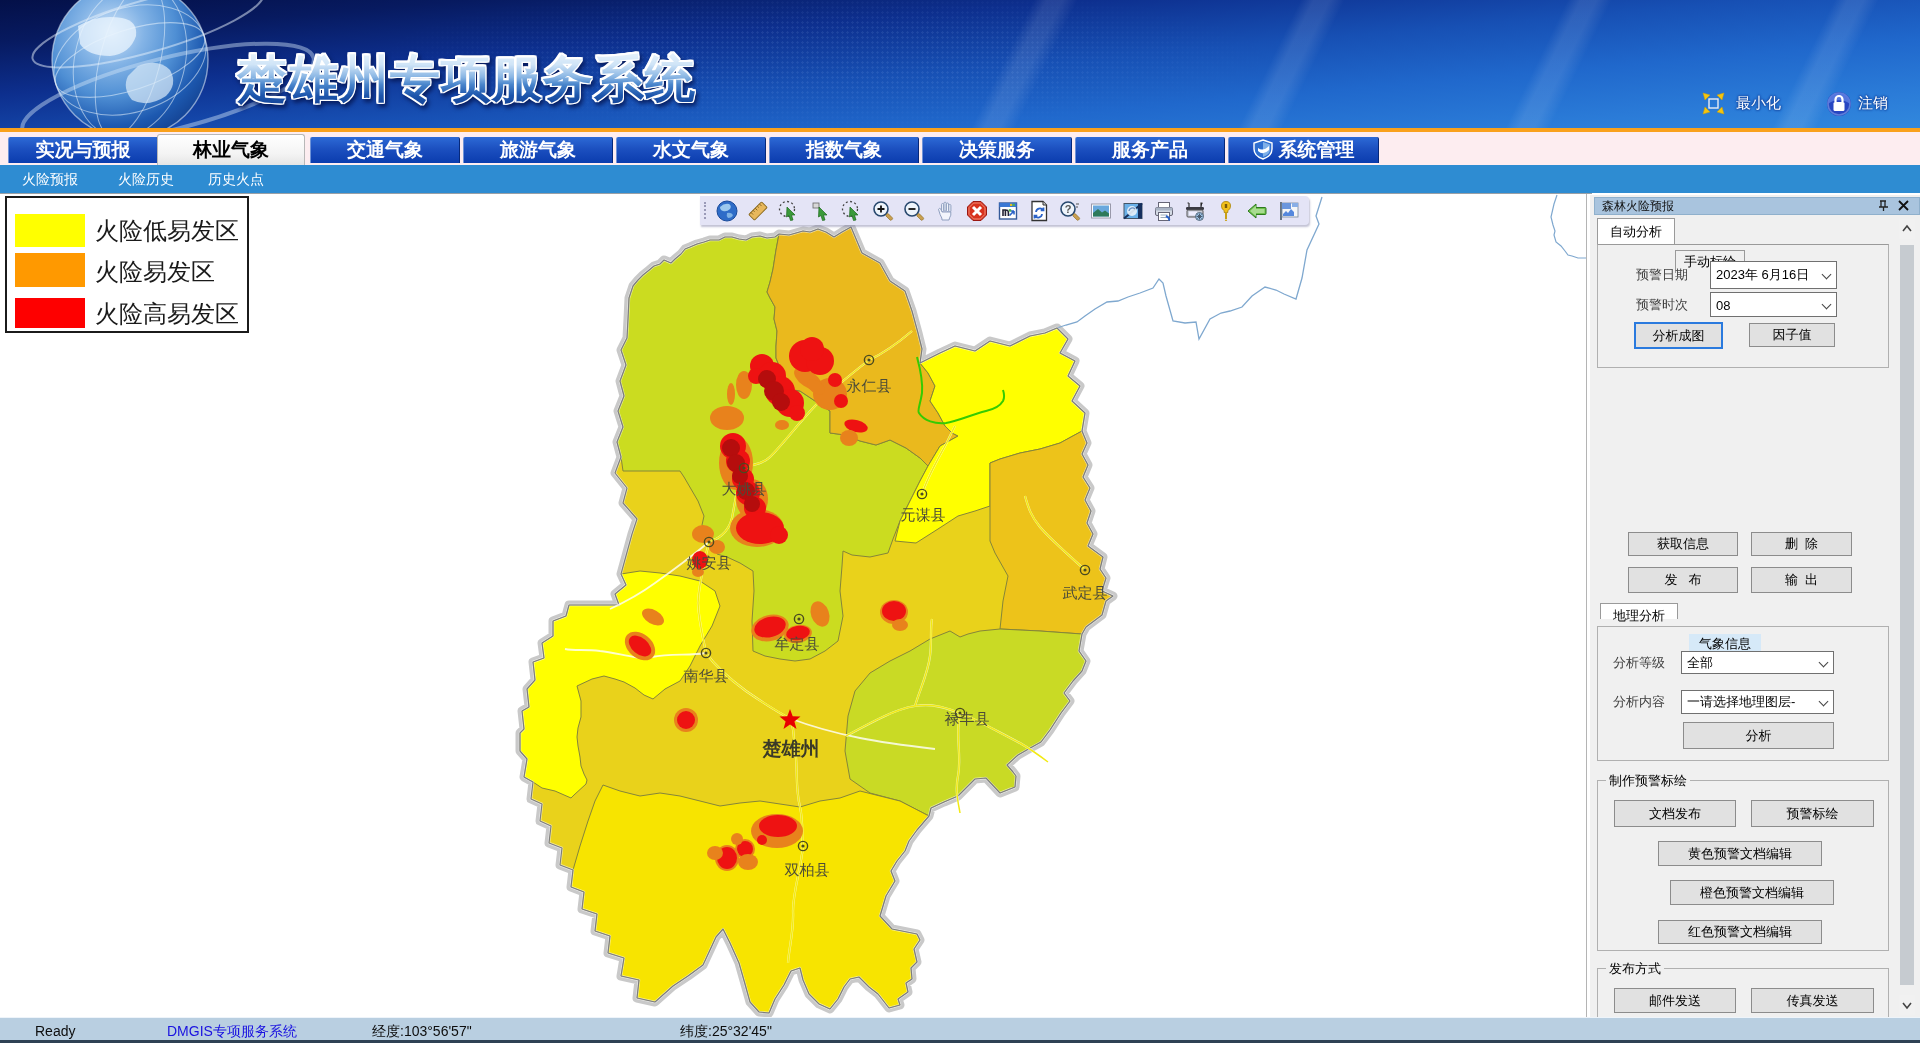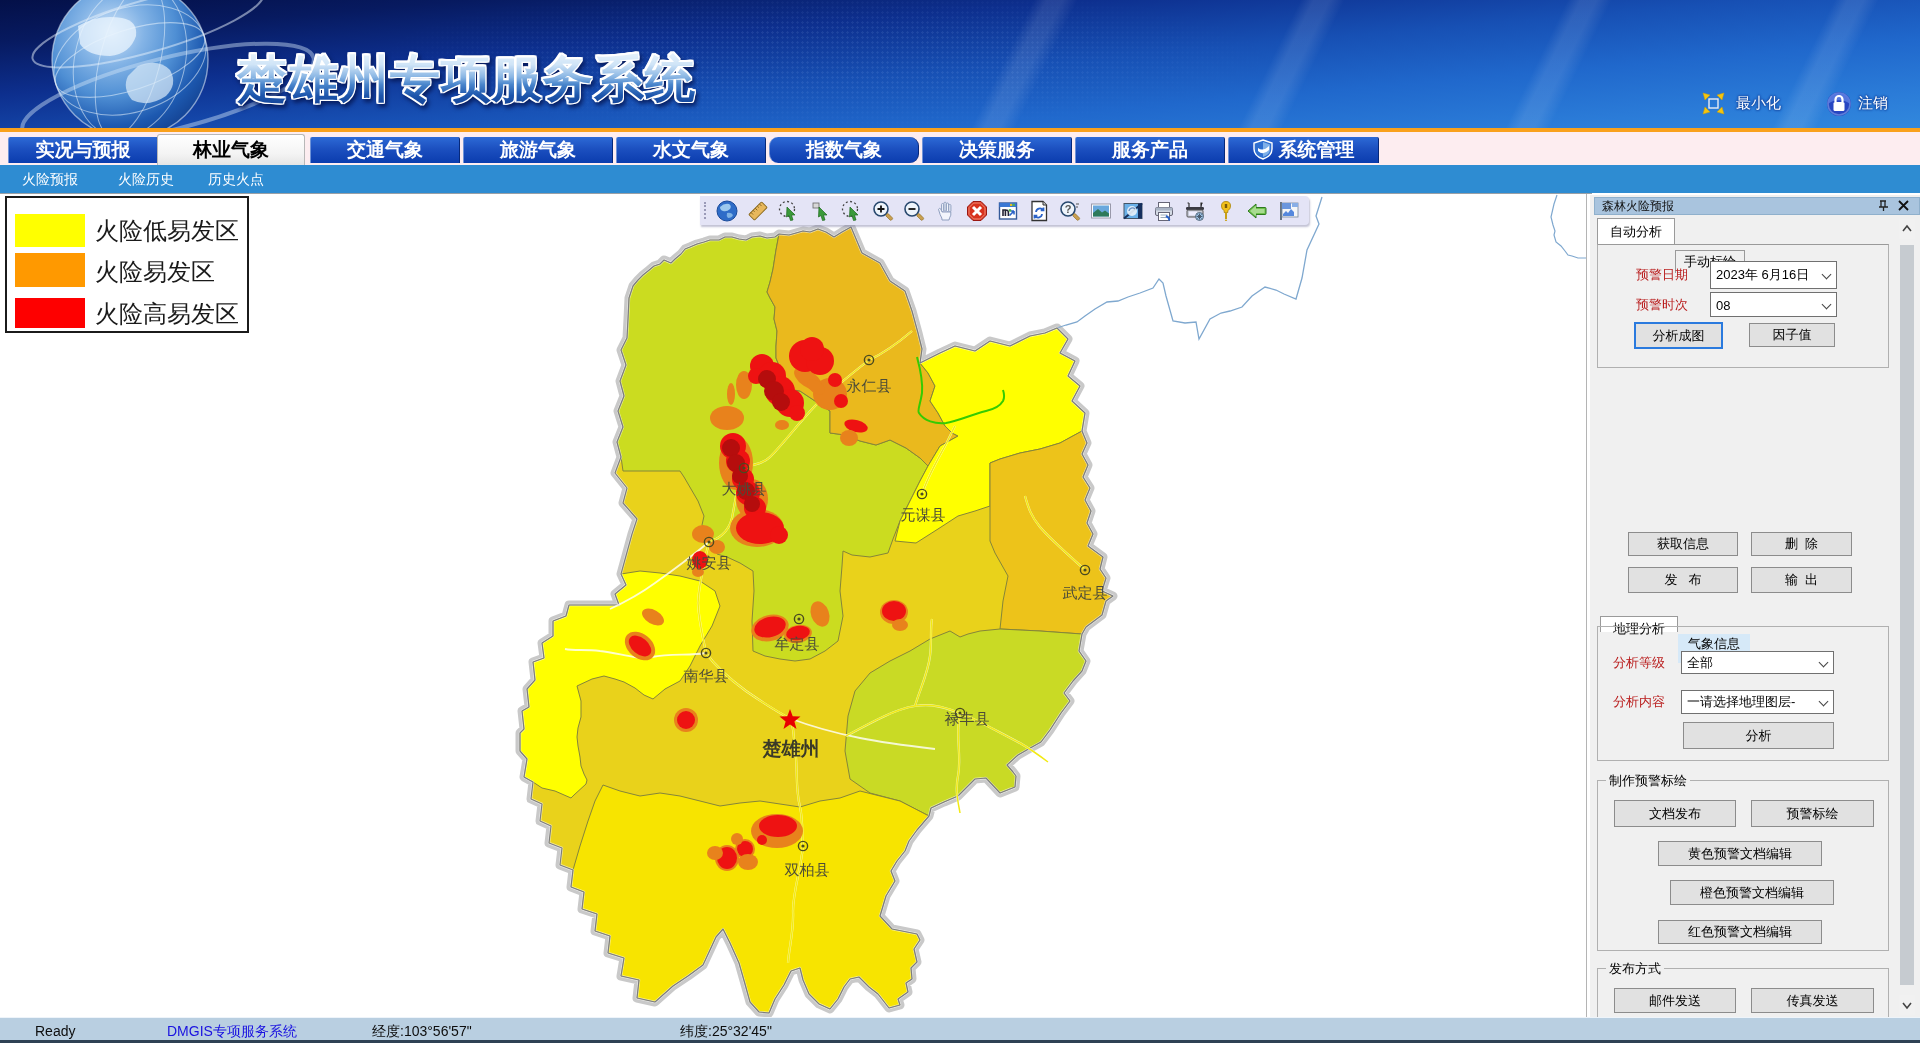--- a/index.html
+++ b/index.html
@@ -38,21 +38,21 @@
 .lsw { position:absolute; left:8px; width:70px; }
 .ltx { position:absolute; left:88px; font-family:"Liberation Serif",serif; font-size:24px; color:#1a1a1a; }
 #toolbar { left:700px; top:196px; width:609px; height:29px; background:#e4e4f6;
   border-radius:0 4px 4px 0; box-shadow:1px 2px 2px rgba(120,120,160,.45); }
 #panel { left:1590px; top:195px; width:330px; height:822px; background:#f0f0f0; }
 #ptitle { left:4px; top:2px; width:326px; height:18px; background:#a9c4de; border:1px solid #8fb0cc; font-size:12px; color:#111; line-height:16px; padding-left:7px; }
 .ptab { position:absolute; height:27px; font-size:13px; text-align:center; color:#000; }
 .ptab.on { background:#fff; border:1px solid #9a9a9a; border-bottom:none; }
 .ptab.off { background:#f0f0f0; border:1px solid #9a9a9a; border-bottom:none;margin-top:28px; }
 .gbox { position:absolute; border:1px solid #b0b0b0; }
-.plabel { position:absolute; font-size:13px; color:#b91c1c; }
+.plabel { position:absolute; font-size:13px; color:#404040; }
 .combo { position:absolute; background:#fff; border:1px solid #707070; font-size:13px; color:#000; }
 .combo .cv { position:absolute; left:5px; top:50%; transform:translateY(-50%); white-space:nowrap; }
 .combo .chv { position:absolute; right:6px; top:50%; transform:translateY(-58%) rotate(45deg); width:7px; height:7px; border-right:1.6px solid #444; border-bottom:1.6px solid #444; }
 .pbtn { position:absolute; background:#e1e1e1; border:1px solid #8c8c8c; font-size:13px; color:#000; text-align:center; }
 .fsl { position:absolute; font-size:13px; color:#000; background:#f0f0f0; padding:0 3px; }
 #pscroll { left:1897px; top:217px; width:20px; height:800px; background:#f0f0f0; }
 #status { left:0; top:1017px; width:1920px; height:26px; background:#b9cfe1; border-top:1px solid #eef4fa; font-size:14px; color:#0d0d0d; }
 #status span { position:absolute; top:5px; }
 #statusdark { left:0; top:1040px; width:1920px; height:3px; background:#2e4154; }
 </style></head>
@@ -104,21 +104,21 @@
     </svg>
     <div class="hbtn abs" style="left:1858px;">注销</div>
   </div>
   <div id="orange" class="abs"></div>
   <div id="tabbar" class="abs">
     <div class="tab" style="left:8px;">实况与预报</div>
     <div class="tab active" style="left:157px;width:148px;">林业气象</div>
     <div class="tab" style="left:310px;">交通气象</div>
     <div class="tab" style="left:463px;">旅游气象</div>
     <div class="tab" style="left:616px;">水文气象</div>
-    <div class="tab" style="left:769px;border-radius:9px;">指数气象</div>
+    <div class="tab" style="left:769px;">指数气象</div>
     <div class="tab" style="left:922px;">决策服务</div>
     <div class="tab" style="left:1075px;">服务产品</div>
     <div class="tab" style="left:1228px;width:151px;"><svg style="vertical-align:-4px;margin-right:6px" width="20" height="21" viewBox="0 0 20 21">
           <path d="M10,1 L19,4 V10 Q19,17 10,20 Q1,17 1,10 V4 Z" fill="#2f6fd0" stroke="#fff" stroke-width="1.4"></path>
           <path d="M10,3 L17,5.4 V10 Q17,15.6 10,18 Z" fill="#7fb0e8"></path>
           <path d="M5,9 Q10,13 16,7 L16,11 Q10,17 5,12 Z" fill="#fff"></path>
         </svg>系统管理</div>
   </div>
   <div id="subbar" class="abs">
     <span style="left:22px">火险预报</span>
@@ -406,22 +406,22 @@
       </div>
     <div class="pbtn" style="left:44px;top:127px;width:89px;height:27px;line-height:24px;border:2px solid #2a7ade;">分析成图</div>
     <div class="pbtn" style="left:159px;top:128px;width:86px;height:24px;line-height:22px;">因子值</div>
 
 
     <div class="pbtn" style="left:38px;top:337px;width:110px;height:24px;line-height:22px;">获取信息</div>
     <div class="pbtn" style="left:161px;top:337px;width:101px;height:24px;line-height:22px;">删&nbsp;&nbsp;除</div>
     <div class="pbtn" style="left:38px;top:372px;width:110px;height:26px;line-height:24px;">发&nbsp;&nbsp;&nbsp;布</div>
     <div class="pbtn" style="left:161px;top:372px;width:101px;height:26px;line-height:24px;">输&nbsp;&nbsp;出</div>
 
-    <div class="ptab on" style="left:10px;top:408px;width:78px;height:16px;line-height:23px;margin-top:13px;">地理分析</div>
-    <div class="ptab off" style="left:88px;top:411px;width:72px;height:29px;line-height:20px;background:#d6e9f8;border:none;">气象信息</div>
+    <div class="ptab on" style="left:10px;top:408px;width:78px;height:16px;line-height:23px;">地理分析</div>
+    <div class="ptab off" style="left:99px;top:411px;width:72px;height:29px;line-height:20px;background:#d6e9f8;border:none;">气象信息</div>
     <div class="gbox" style="left:7px;top:431px;width:292px;height:135px;"></div>
     <div class="plabel" style="left:23px;top:459px;">分析等级</div>
     <div class="combo" style="left:91px;top:456px;width:153px;height:23px;">
         <span class="cv">全部</span>
         <span class="chv"></span>
       </div>
     <div class="plabel" style="left:23px;top:498px;">分析内容</div>
     <div class="combo" style="left:91px;top:495px;width:153px;height:24px;">
         <span class="cv">一请选择地理图层-</span>
         <span class="chv"></span>

